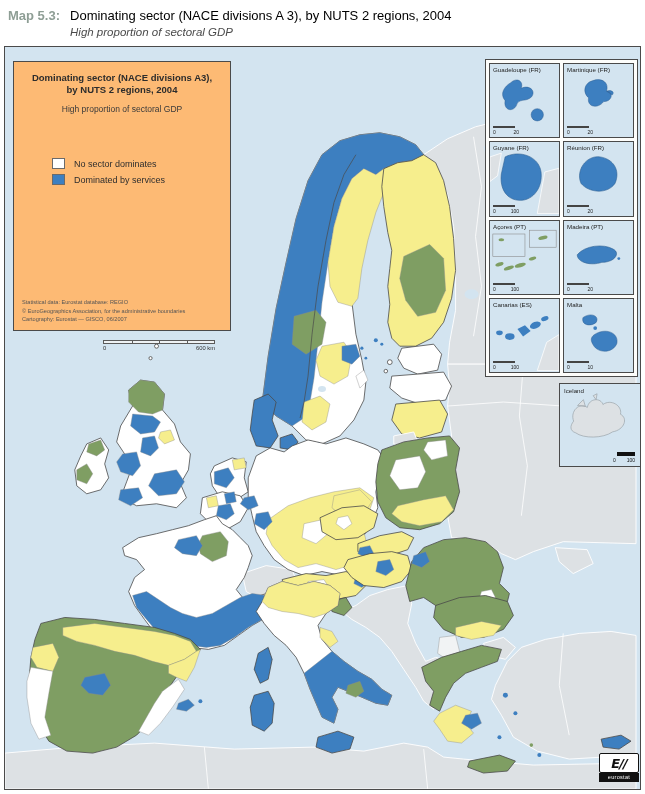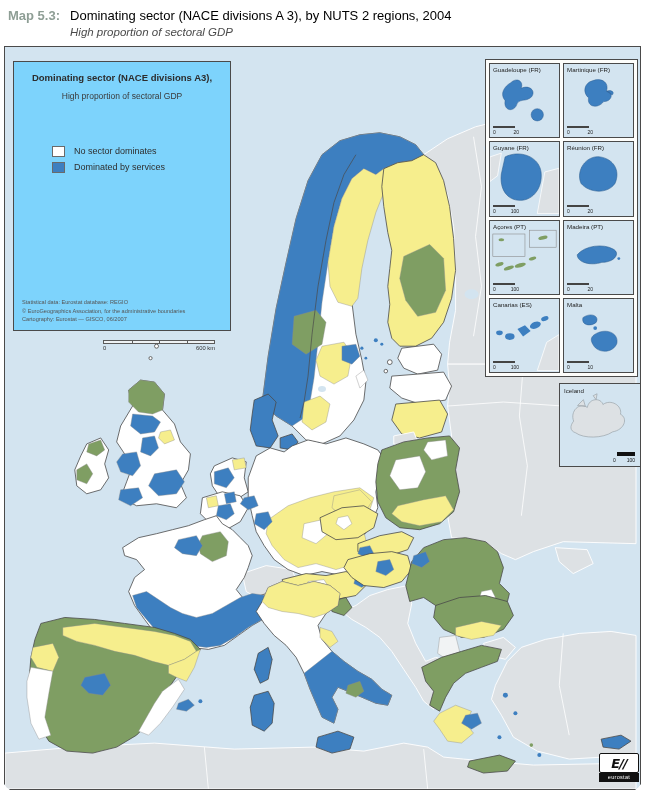--- a/index.html
+++ b/index.html
@@ -1,17 +1,17 @@
 <!DOCTYPE html>
 <html style="--c-sea: #d3e4f0; --c-none: #ffffff; --c-agri: #7f9e63; --c-ind: #f6ee8d; --c-serv: #3d7fc0; --c-na: #dde1e4; --c-maplabel: #8e9e95;"><head>
 <meta charset="utf-8">
 <style>
   * { margin:0; padding:0; box-sizing:border-box; }
   html,body { width:645px; height:794px; background:#ffffff; font-family:"Liberation Sans", sans-serif; }
-  .page { position:relative; width:645px; height:794px; overflow:hidden;border-radius:23px; }
+  .page { position:relative; width:645px; height:794px; overflow:hidden; }
 
   
   .header { position:absolute; left:8px; top:8px; width:600px; display:flex; }
   .map-label { color:var(--c-maplabel); font-weight:bold; font-size:13px; margin-right:10px; white-space:nowrap; }
   .title { font-size:13px; color:#000000; }
   .subtitle { font-size:11.5px; color:#4a4a4a; font-style:italic; margin-top:3px; }
 
   
   .map-frame { position:absolute; left:4px; top:46px; width:637px; height:744px;
                border:1px solid #4a4a4a; background:var(--c-sea); }
@@ -24,21 +24,21 @@
   .fill-serv { fill:var(--c-serv); }
   .fill-na   { fill:var(--c-na); }
 
   .cntry { stroke:#4a4a4a; stroke-width:0.8; stroke-linejoin:round; }
   .patch { stroke:#8a8a8a; stroke-width:0.4; stroke-linejoin:round; }
   .noneu { stroke:#ffffff; stroke-width:0.9; stroke-linejoin:round; }
   .wline { stroke:#ffffff; stroke-width:0.8; fill:none; }
 
   
   .legend { position:absolute; left:8px; top:14px; width:218px; height:270px;
-            background:#7dd3fc; border:1px solid #4a4a4a; padding:10px 8px 6px 8px; }
+            background:#fdba74; border:1px solid #4a4a4a; padding:10px 8px 6px 8px; }
   .legend-title { font-size:9.5px; font-weight:bold; color:#2c2c2c; text-align:center; line-height:1.3; }
   .legend-sub { font-size:8.5px; color:#3a3a3a; text-align:center; margin-top:7px; }
   .legend-items { margin-top:42px; margin-left:30px; }
   .legend-row { display:flex; align-items:center; height:16px; }
   .swatch { width:13px; height:11px; border:1px solid #6a6a6a; margin-right:9px; flex:0 0 auto; }
   .bg-none { background:var(--c-none); }
   .bg-agri { background:var(--c-agri); }
   .bg-ind  { background:var(--c-ind); }
   .bg-serv { background:var(--c-serv); }
   .bg-na   { background:var(--c-na); }
@@ -256,20 +256,21 @@
         <circle class="fill-serv" cx="536" cy="710" r="2"></circle>
         <circle class="fill-agri" cx="528" cy="700" r="1.8"></circle>
         <path class="fill-agri cntry" d="M466,716 L496,710 512,716 504,726 480,728 464,722 Z"></path>
         <path class="fill-serv cntry" d="M598,694 L618,690 628,696 616,704 600,702 Z"></path>
       </g>
     </svg>
 
     <div class="legend">
       <div class="legend-title">
         <div>Dominating sector (NACE divisions A3),</div>
+        <div>by NUTS 2 regions, 2004</div>
       </div>
       <div class="legend-sub">High proportion of sectoral GDP</div>
       <div class="legend-items">
         <div class="legend-row">
           <span class="swatch bg-none"></span>
           <span>No sector dominates</span>
         </div>
         <div class="legend-row">
           <span class="swatch bg-serv"></span>
           <span>Dominated by services</span>

